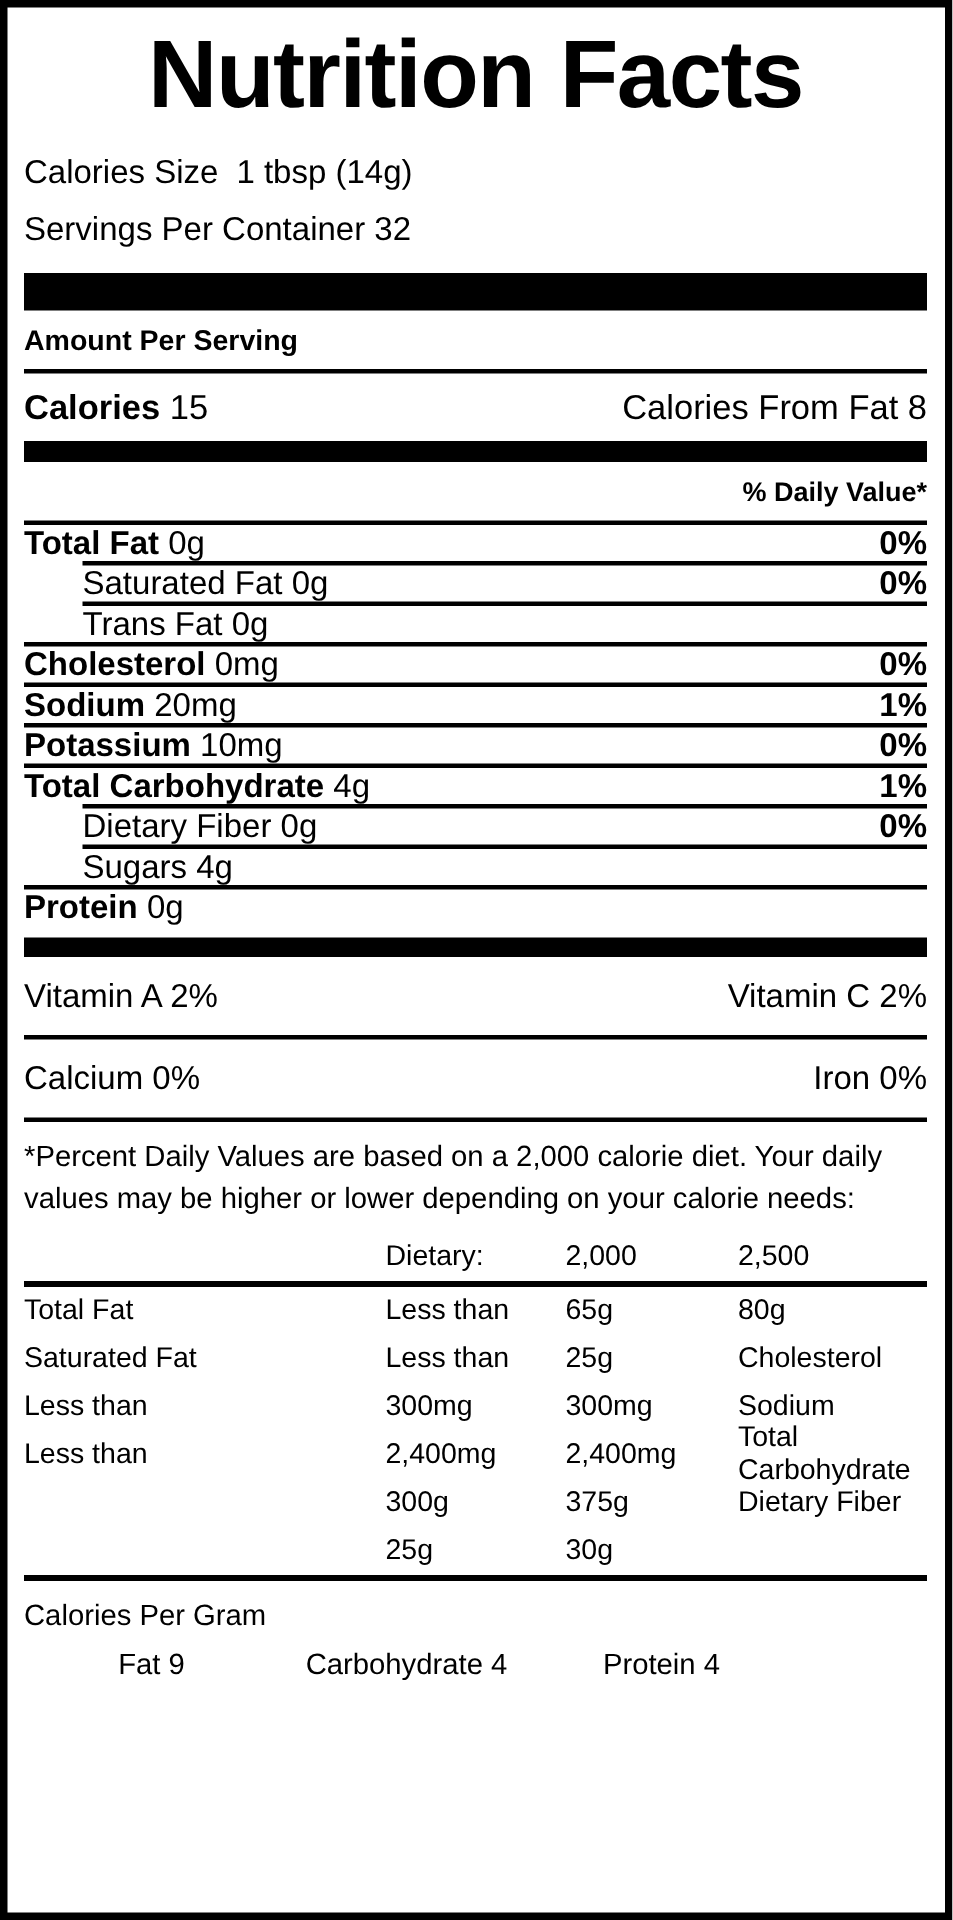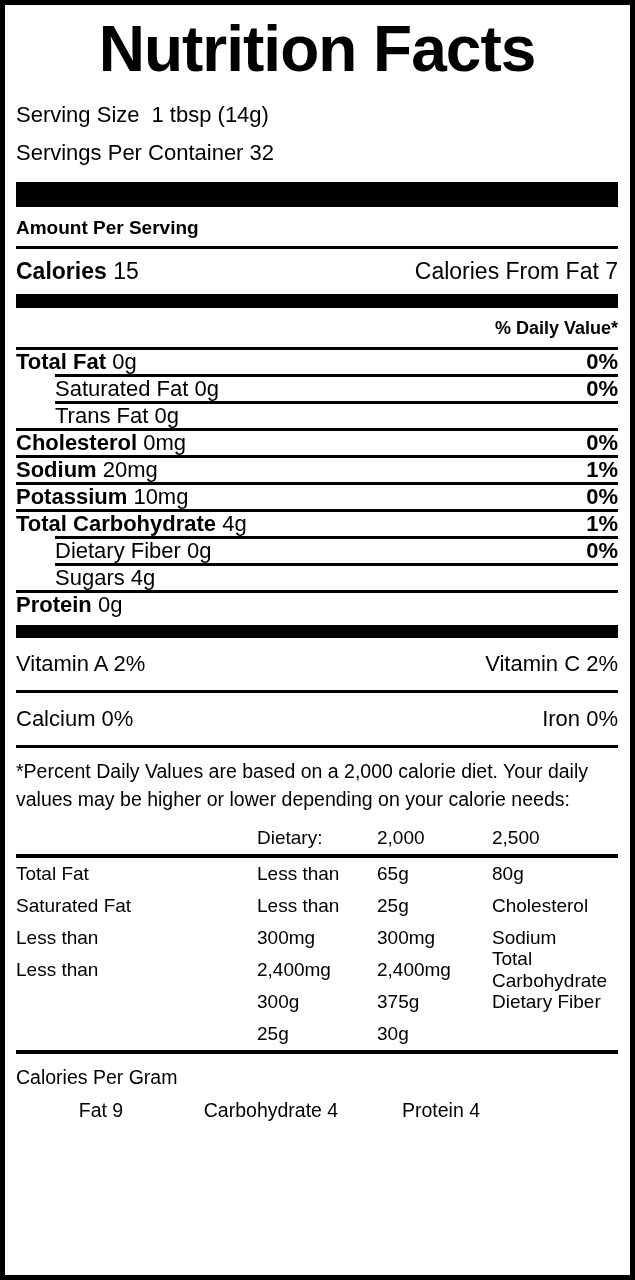--- a/index.html
+++ b/index.html
@@ -111,31 +111,31 @@
   .cpg-row .cpg-item { text-align: center; }
 </style>
 </head>
 <body>
 
 <div class="nutrition-label">
 
   <div class="title">Nutrition Facts</div>
 
   <div class="serving-line">
-    <span>Serving Size</span><span class="val">1 tbsp (14g)</span>
+    <span>Calories Size</span><span class="val">1 tbsp (14g)</span>
   </div>
   <div class="serving-line">Servings Per Container 32</div>
 
   <div class="bar bar-thick"></div>
 
   <div class="amount-per-serving">Amount Per Serving</div>
 
   <div class="calories-row">
     <span><span class="cal-label">Calories</span> <span>15</span></span>
-    <span>Calories From Fat 7</span>
+    <span>Calories From Fat 8</span>
   </div>
 
   <div class="bar bar-med"></div>
 
   <div class="dv-header">% Daily Value*</div>
 
   <div class="nrow">
     <span class="nm"><b>Total Fat</b> <span>0g</span></span>
     <span class="dv">0%</span>
   </div>

